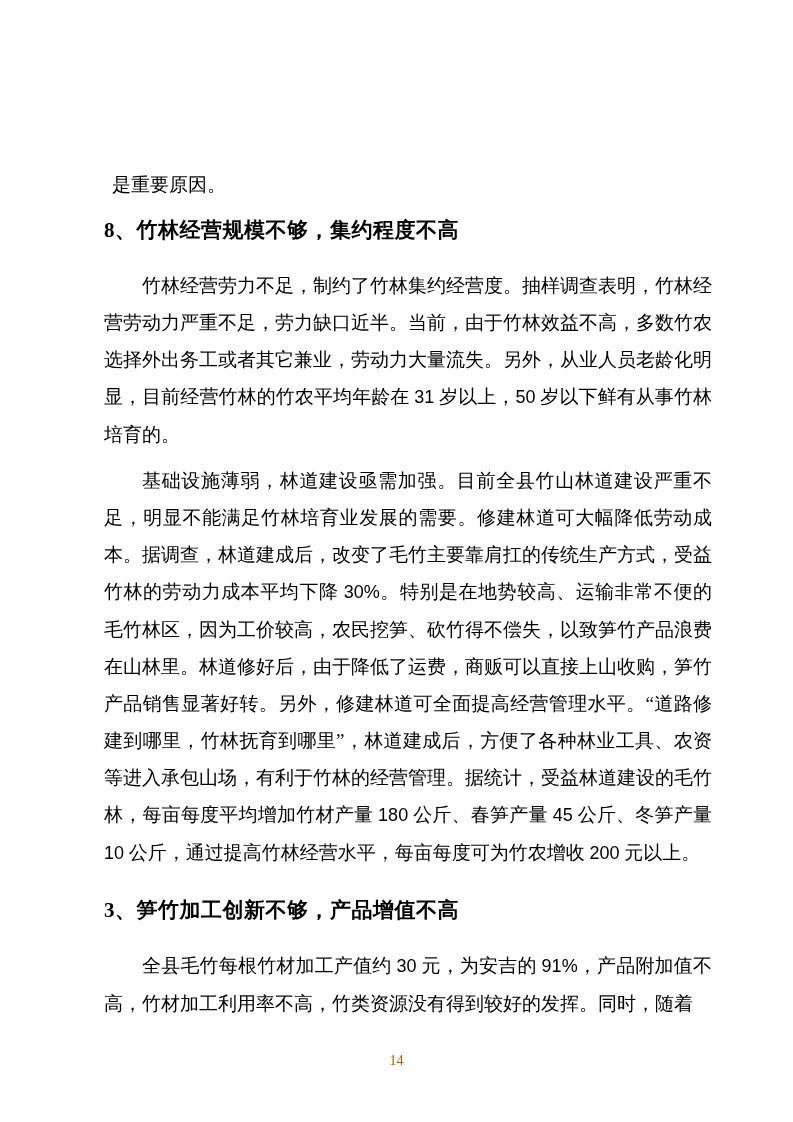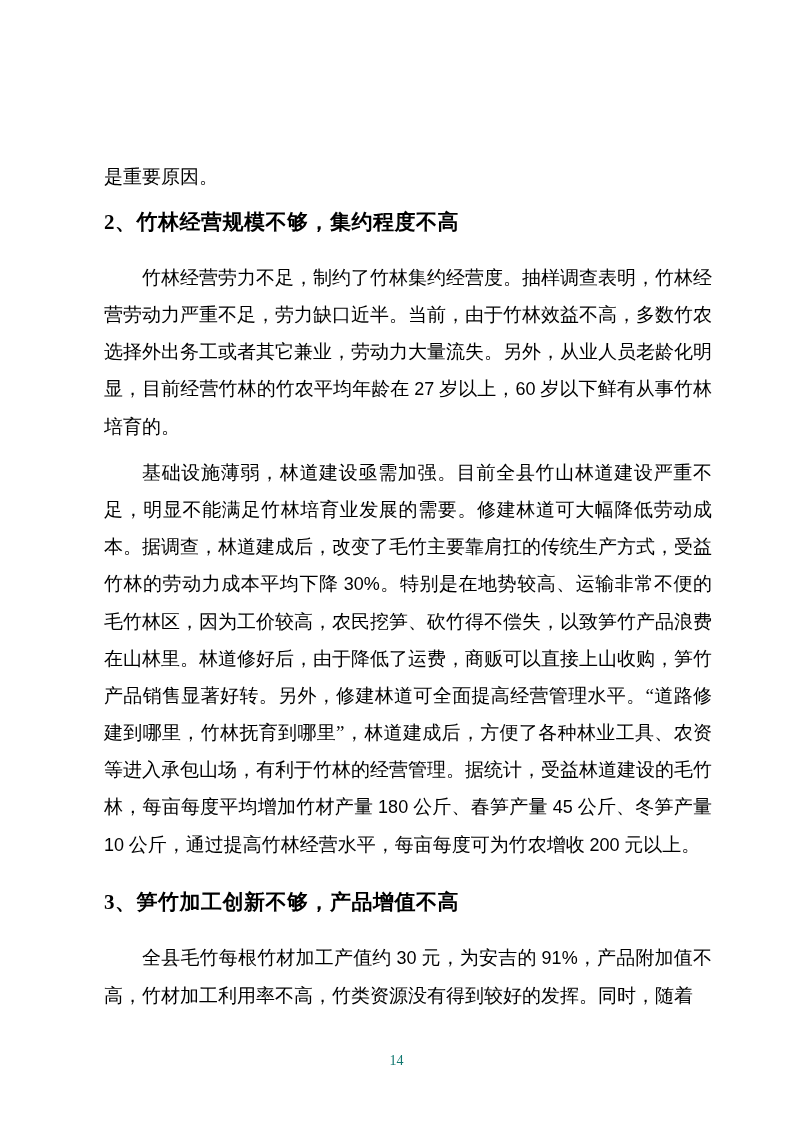--- a/index.html
+++ b/index.html
@@ -25,21 +25,21 @@
   .para {
     font-size: 19px;
     line-height: 37px;
     text-align: justify;
     text-justify: inter-character;
     text-indent: 2em;
     margin: 0 0 9px 0;
   }
   .para.continuation {
     text-indent: 0;
-    margin: 0;
+    margin: 8px;
   }
   .heading {
     font-size: 21px;
     font-weight: bold;
     line-height: 28px;
     margin: 13px 0 23px 0;
     letter-spacing: 0.5px;
   }
   .heading.second {
     margin: 24px 0 23px 0;
@@ -49,35 +49,35 @@
     font-family: "Liberation Sans", "DejaVu Sans", sans-serif;
     font-size: 18px;
   }
   .page-number {
     position: absolute;
     top: 1053px;
     left: 0;
     width: 100%;
     text-align: center;
     font-size: 14px;
-    color: #0f766e;
+    color: #a16207;
     font-family: "Liberation Serif", "DejaVu Serif", serif;
   }
 </style>
 </head>
 <body>
 
 <div class="page">
   <div class="content">
 
     <p class="para continuation latin-sans">是重要原因。</p>
 
-    <div class="heading">2、竹林经营规模不够，集约程度不高</div>
+    <div class="heading">8、竹林经营规模不够，集约程度不高</div>
 
-    <p class="para latin-sans">竹林经营劳力不足，制约了竹林集约经营度。抽样调查表明，竹林经营劳动力严重不足，劳力缺口近半。当前，由于竹林效益不高，多数竹农选择外出务工或者其它兼业，劳动力大量流失。另外，从业人员老龄化明显，目前经营竹林的竹农平均年龄在 <span class="num">27</span> 岁以上，<span class="num">60</span> 岁以下鲜有从事竹林培育的。</p>
+    <p class="para latin-sans">竹林经营劳力不足，制约了竹林集约经营度。抽样调查表明，竹林经营劳动力严重不足，劳力缺口近半。当前，由于竹林效益不高，多数竹农选择外出务工或者其它兼业，劳动力大量流失。另外，从业人员老龄化明显，目前经营竹林的竹农平均年龄在 <span class="num">31</span> 岁以上，<span class="num">50</span> 岁以下鲜有从事竹林培育的。</p>
 
     <p class="para latin-sans">基础设施薄弱，林道建设亟需加强。目前全县竹山林道建设严重不足，明显不能满足竹林培育业发展的需要。修建林道可大幅降低劳动成本。据调查，林道建成后，改变了毛竹主要靠肩扛的传统生产方式，受益竹林的劳动力成本平均下降 <span class="num">30%</span>。特别是在地势较高、运输非常不便的毛竹林区，因为工价较高，农民挖笋、砍竹得不偿失，以致笋竹产品浪费在山林里。林道修好后，由于降低了运费，商贩可以直接上山收购，笋竹产品销售显著好转。另外，修建林道可全面提高经营管理水平。“道路修建到哪里，竹林抚育到哪里”，林道建成后，方便了各种林业工具、农资等进入承包山场，有利于竹林的经营管理。据统计，受益林道建设的毛竹林，每亩每度平均增加竹材产量 <span class="num">180</span> 公斤、春笋产量 <span class="num">45</span> 公斤、冬笋产量 <span class="num">10</span> 公斤，通过提高竹林经营水平，每亩每度可为竹农增收 <span class="num">200</span> 元以上。</p>
 
     <div class="heading second">3、笋竹加工创新不够，产品增值不高</div>
 
     <p class="para latin-sans">全县毛竹每根竹材加工产值约 <span class="num">30</span> 元，为安吉的 <span class="num">91%</span>，产品附加值不高，竹材加工利用率不高，竹类资源没有得到较好的发挥。同时，随着</p>
 
   </div>
 
   <div class="page-number">14</div>

